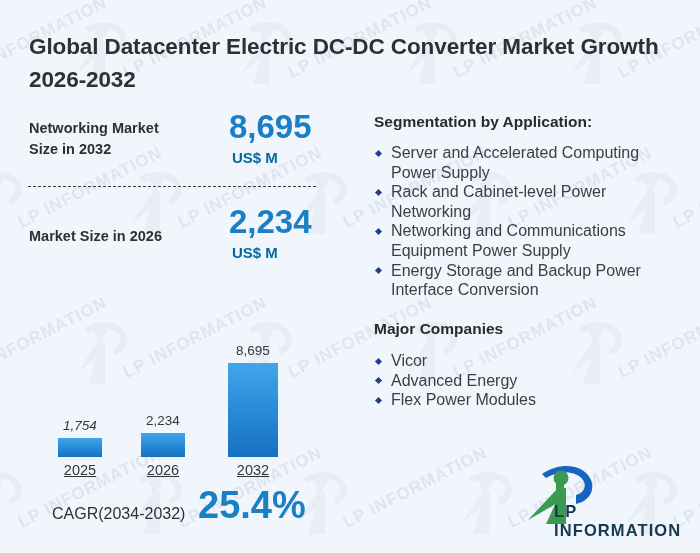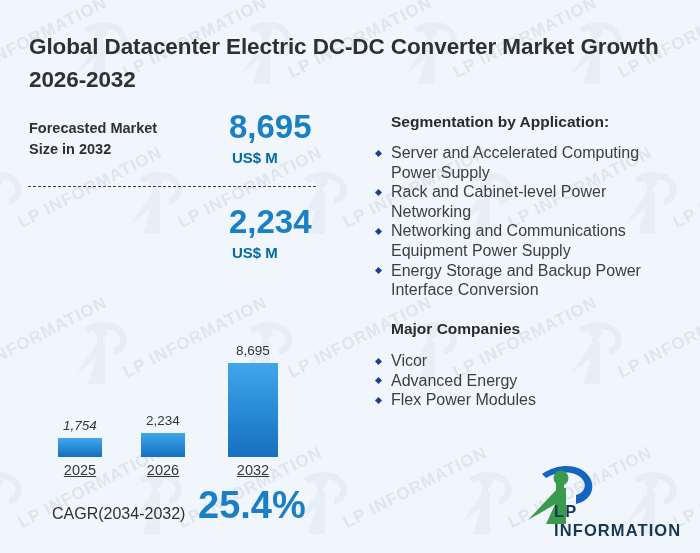--- a/index.html
+++ b/index.html
@@ -43,21 +43,21 @@
   .stat-unit{
     position:absolute;font-size:15px;font-weight:700;color:#0369a1;
   }
   .divider{
     position:absolute;left:28px;top:186px;width:288px;height:0;
     border-top:1.4px dashed #3c3c3c;
   }
 
   
   .sec-head{
-    position:absolute;font-size:15.5px;font-weight:700;color:#2b2b2b;margin-left:17px;
+    position:absolute;font-size:15.5px;font-weight:700;color:#2b2b2b;
   }
   .bullets{position:absolute;margin:0;padding:0;list-style:none;}
   .bullets li{
     position:relative;padding-left:17px;
     font-size:16px;line-height:19.6px;color:#3b3f44;
   }
   .bullets li .dia{
     position:absolute;left:2px;top:7.5px;width:5px;height:5px;
     background:#1f3f8f;transform:rotate(45deg);
   }
@@ -238,28 +238,29 @@
           <path d="M26,33 L33,33 L33,66 L16,66 Z" fill="#c3cfdd"></path>
           <circle cx="29" cy="14" r="6.5" fill="#c3cfdd"></circle>
         </svg></div>
     </div>
 
   <div id="content">
 
     <div class="title">Global Datacenter Electric DC-DC Converter Market Growth 2026-2032</div>
 
     <div class="stat-label" style="left:29px;top:118px;">
-      <div>Forecasted Market</div>
+      <div>Networking Market</div>
       <div>Size in 2032</div>
     </div>
     <div class="stat-value" style="left:229px;top:110px;">8,695</div>
     <div class="stat-unit" style="left:232px;top:149px;">US$ M</div>
 
     <div class="divider"></div>
 
+    <div class="stat-label" style="left:29px;top:226px;">Market Size in 2026</div>
     <div class="stat-value" style="left:229px;top:205px;">2,234</div>
     <div class="stat-unit" style="left:232px;top:244px;">US$ M</div>
 
     <div class="sec-head" style="left:374px;top:113px;">Segmentation by Application:</div>
     <ul class="bullets" style="left:374px;top:143px;width:300px;" id="seg-list">
         <li><span class="dia"></span><span>Server and Accelerated Computing Power Supply</span></li>
         <li><span class="dia"></span><span>Rack and Cabinet-level Power Networking</span></li>
         <li><span class="dia"></span><span>Networking and Communications Equipment Power Supply</span></li>
         <li><span class="dia"></span><span>Energy Storage and Backup Power Interface Conversion</span></li>
       </ul>

